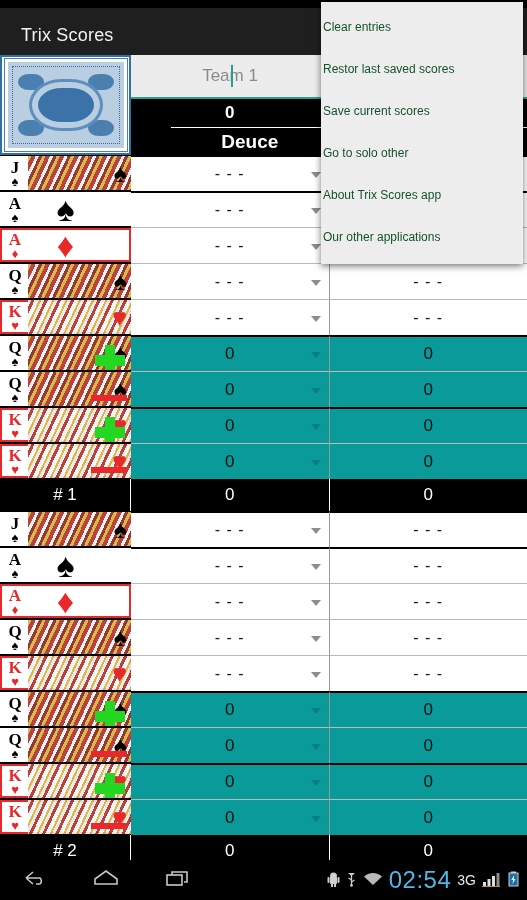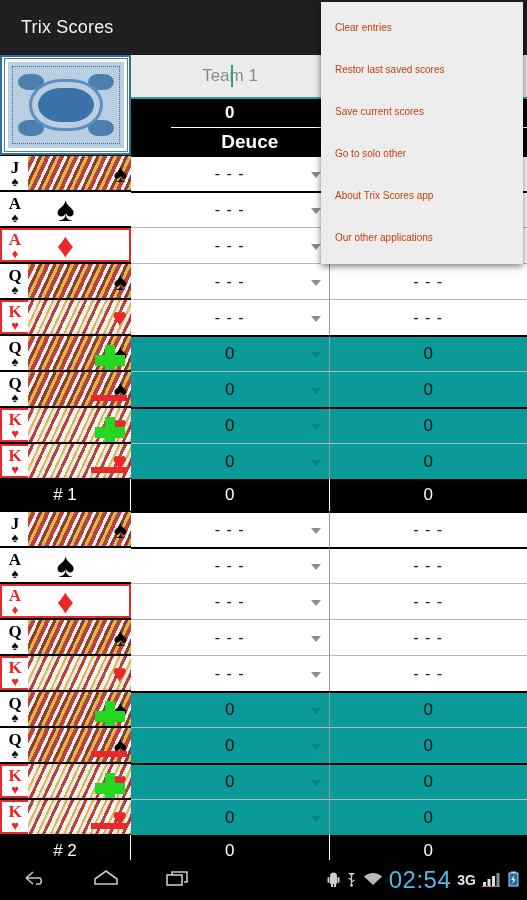--- a/index.html
+++ b/index.html
@@ -6,21 +6,21 @@
   html, body {
     width: 527px; height: 900px;
     background: #000;
     font-family: "Liberation Sans", sans-serif;
     overflow: hidden;
   }
   #app { position: relative; width: 527px; height: 900px; background: #000; }
 
   
   .actionbar {
-    position: absolute; left: 0; top: 0; width: 527px; height: 55px;
+    position: absolute; left: 0; top: 8px; width: 527px; height: 55px;
     background: #1f1f1f;
     display: flex; align-items: center;
   }
   .actionbar .title {
     color: #f2f2f2; font-size: 18px; letter-spacing: .2px;
     margin-left: 21px; font-weight: 400;
   }
 
   
   .table {
@@ -178,36 +178,36 @@
 
   
   .menu {
     position: absolute; left: 321px; top: 2px; width: 202px;
     background: #ededed; z-index: 50;
     box-shadow: 0 2px 7px rgba(0,0,0,.55);
     padding: 4px 0 6px 0;
   }
   .menu-item {
     height: 42px; display: flex; align-items: center;
-    padding-left: 14px; color: #c2410c; font-size: 10px;
+    padding-left: 2px; color: #14532d; font-size: 12px;
   }
 
   
   .navbar {
     position: absolute; left: 0; bottom: 0; width: 527px; height: 40px;
     background: #000; display: flex; 
   }
   .nav-left { display: flex; align-items: center; gap: 44px; margin-left: 22px; }
   .nav-right {
     margin-left: auto; margin-right: 8px;
     display: flex; align-items: center; gap: 6px;
   }
   .clock { color: #4fb8e8; font-size: 24px; letter-spacing: .5px; }
   .sysico { color: #cfcfcf; font-size: 14px; line-height: 1; }
-  .g3 { color: #e8e8e8; font-size: 14px; font-weight: bold; }
+  .g3 { color: #e8e8e8; font-size: 14px; font-weight: normal; }
 </style>
 </head>
 <body>
 
 <div id="app">
 
   <div class="actionbar">
     <span class="title">Trix Scores</span>
   </div>
 

